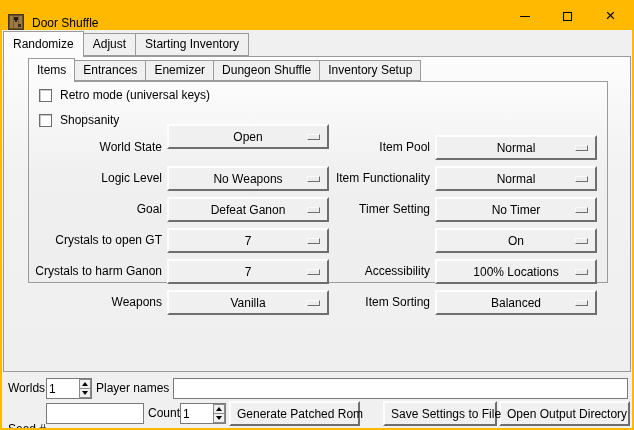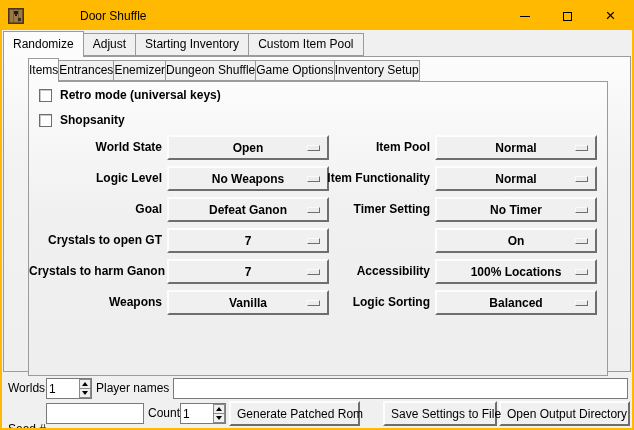--- a/index.html
+++ b/index.html
@@ -3,42 +3,42 @@
 <meta charset="utf-8">
 <style>
   html,body { margin:0; padding:0; background:#ddd; }
   .window {
     position:relative; width:634px; height:430px; box-sizing:border-box;
     border:2px solid #ffb900; background:#f0f0f0;
     font-family:"Liberation Sans","DejaVu Sans",sans-serif; font-size:12px; color:#000;
     overflow:hidden;
   }
   
-  .titlebar { position:absolute; top:0; left:0; right:0; height:28px; background:#ffb900; display:flex; align-items:center;gap:48px; }
+  .titlebar { position:absolute; top:0; left:0; right:0; height:28px; background:#ffb900; display:flex; align-items:flex-end; }
   .app-icon { margin-left:6px; width:16px; height:16px; flex:0 0 auto; }
   .title-text { margin-left:8px; white-space:nowrap; }
   .win-controls { margin-left:auto; display:flex; height:100%; }
   .win-btn { width:43px; display:flex; align-items:center; justify-content:center; cursor:default; }
   .glyph-min { width:10px; height:1px; background:#000; }
   .glyph-max { width:9px; height:9px; border:1px solid #000; box-sizing:border-box; }
   .glyph-close { font-size:17px; line-height:10px; font-weight:400; }
   
   .tabs-outer { position:absolute; top:31px; left:1px; height:23px; display:flex; align-items:flex-end; z-index:4; }
   .tabs-inner { position:absolute; left:24px; top:3px; height:21px; display:flex; align-items:flex-end; z-index:4; }
   .tab { box-sizing:border-box; background:#f0f0f0; border:1px solid #9b9b9b; border-left:none;
          padding:0 9px; height:23px; line-height:21px; white-space:nowrap; }
-  .tabs-inner .tab { height:21px; line-height:19px; padding:0 0; }
+  .tabs-inner .tab { height:21px; line-height:19px; padding:0 8px; }
   .tab:first-child { border-left:1px solid #9b9b9b; }
   .tab.selected { background:#fcfcfc; border-bottom:none; height:26px; line-height:25px; margin-bottom:-1px; z-index:5; position:relative; }
   .tabs-inner .tab.selected { height:24px; line-height:23px; }
   
   .page-outer { position:absolute; left:1px; top:54px; width:628px; height:316px; box-sizing:border-box;
     border:1px solid #9b9b9b; background:linear-gradient(to bottom,#fcfcfc,#f2f2f2 35%,#efefef); z-index:1; }
-  .page-inner { position:absolute; left:24px; top:24px; width:580px; height:295px; box-sizing:border-box;
-    border:1px solid #9b9b9b; background:linear-gradient(to bottom,#fcfcfc,#f0f0f0 45%,#eeeeee);font-weight:bold; }
+  .page-inner { position:absolute; left:24px; top:24px; width:580px; height:202px; box-sizing:border-box;
+    border:1px solid #9b9b9b; background:linear-gradient(to bottom,#fcfcfc,#f0f0f0 45%,#eeeeee); }
   
   .check-row { position:absolute; left:10px; display:flex; align-items:center; height:14px; cursor:default; }
   .checkbox { width:13px; height:13px; box-sizing:border-box; background:#fff; border:1px solid #6d6d6d;
     box-shadow:inset 1px 1px 0 #c8c8c8; flex:0 0 auto; }
   .check-label { margin-left:8px; white-space:nowrap; }
   
   .opt-label { position:absolute; height:25px; line-height:25px; text-align:right; white-space:nowrap; }
   .opt-label.lcol { left:0; width:133px; }
   .opt-label.rcol { left:240px; width:161px; }
   .dropdown { position:absolute; height:25px; box-sizing:border-box; background:#f0f0f0;
@@ -90,68 +90,66 @@
       <div class="win-btn">
           <span class="glyph-close">×</span>
         </div>
     </div>
   </div>
 
   <div class="tabs-outer">
     <div class="tab selected"><span>Randomize</span></div>
     <div class="tab"><span>Adjust</span></div>
     <div class="tab"><span>Starting Inventory</span></div>
-    <div class="tab"><span>Custom Item Pool</span></div>
   </div>
 
   <div class="page-outer">
 
     <div class="tabs-inner">
       <div class="tab selected"><span>Items</span></div>
       <div class="tab"><span>Entrances</span></div>
       <div class="tab"><span>Enemizer</span></div>
       <div class="tab"><span>Dungeon Shuffle</span></div>
-      <div class="tab"><span>Game Options</span></div>
       <div class="tab"><span>Inventory Setup</span></div>
     </div>
 
     <div class="page-inner">
 
       <div class="check-row" style="top:6px">
         <span class="checkbox"></span>
         <span class="check-label">Retro mode (universal keys)</span>
       </div>
       <div class="check-row" style="top:31px">
         <span class="checkbox"></span>
         <span class="check-label">Shopsanity</span>
       </div>
 
       <div class="opt-label lcol" style="top:53px">World State</div>
-      <button class="dropdown lcol" style="top:53px"><span>Open</span><span class="indicator"></span></button>
+      <button class="dropdown lcol" style="top:42px"><span>Open</span><span class="indicator"></span></button>
       <div class="opt-label lcol" style="top:84px">Logic Level</div>
       <button class="dropdown lcol" style="top:84px"><span>No Weapons</span><span class="indicator"></span></button>
       <div class="opt-label lcol" style="top:115px">Goal</div>
       <button class="dropdown lcol" style="top:115px"><span>Defeat Ganon</span><span class="indicator"></span></button>
       <div class="opt-label lcol" style="top:146px">Crystals to open GT</div>
       <button class="dropdown lcol" style="top:146px"><span>7</span><span class="indicator"></span></button>
       <div class="opt-label lcol" style="top:177px">Crystals to harm Ganon</div>
       <button class="dropdown lcol" style="top:177px"><span>7</span><span class="indicator"></span></button>
       <div class="opt-label lcol" style="top:208px">Weapons</div>
       <button class="dropdown lcol" style="top:208px"><span>Vanilla</span><span class="indicator"></span></button>
 
       <div class="opt-label rcol" style="top:53px">Item Pool</div>
       <button class="dropdown rcol" style="top:53px"><span>Normal</span><span class="indicator"></span></button>
       <div class="opt-label rcol" style="top:84px">Item Functionality</div>
       <button class="dropdown rcol" style="top:84px"><span>Normal</span><span class="indicator"></span></button>
       <div class="opt-label rcol" style="top:115px">Timer Setting</div>
       <button class="dropdown rcol" style="top:115px"><span>No Timer</span><span class="indicator"></span></button>
       <button class="dropdown rcol" style="top:146px"><span>On</span><span class="indicator"></span></button>
       <div class="opt-label rcol" style="top:177px">Accessibility</div>
       <button class="dropdown rcol" style="top:177px"><span>100% Locations</span><span class="indicator"></span></button>
-      <div class="opt-label rcol" style="top:208px">Logic Sorting</div>
+      <div class="opt-label rcol" style="top:208px">Item Sorting</div>
       <button class="dropdown rcol" style="top:208px"><span>Balanced</span><span class="indicator"></span></button>
     </div>
   </div>
 
   <div class="bottom-label" style="left:6px;top:375px">Worlds</div>
   <div class="spinbox" style="left:44px;top:376px;width:46px;height:21px">
     <input class="spin-input" value="1" style="">
     <div class="spin-btns">
       <button class="spin-btn">
           <span class="tri-up"></span>

